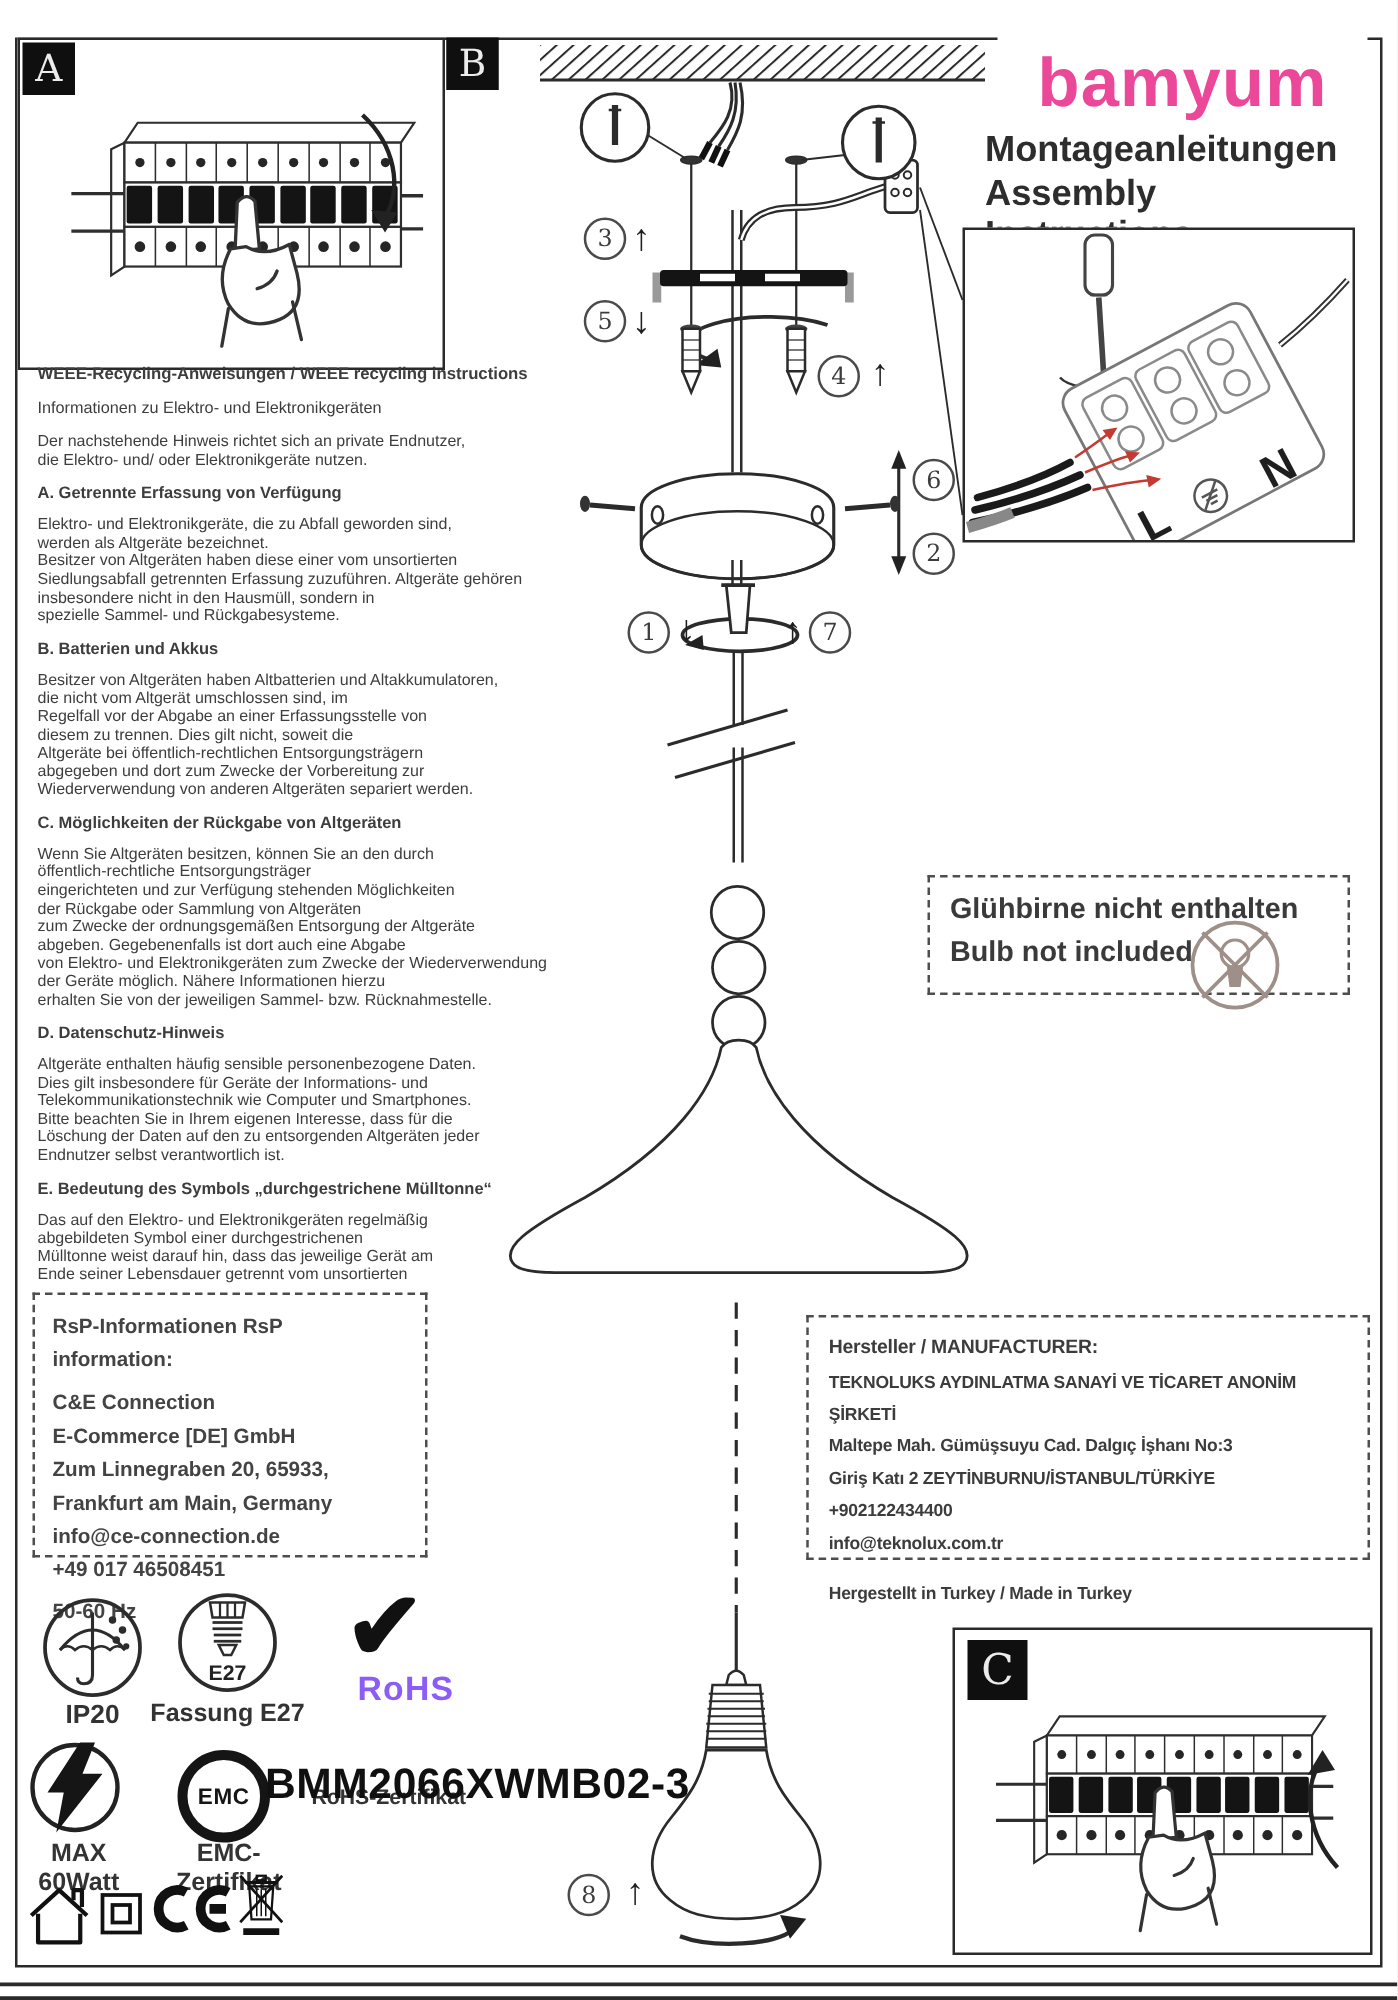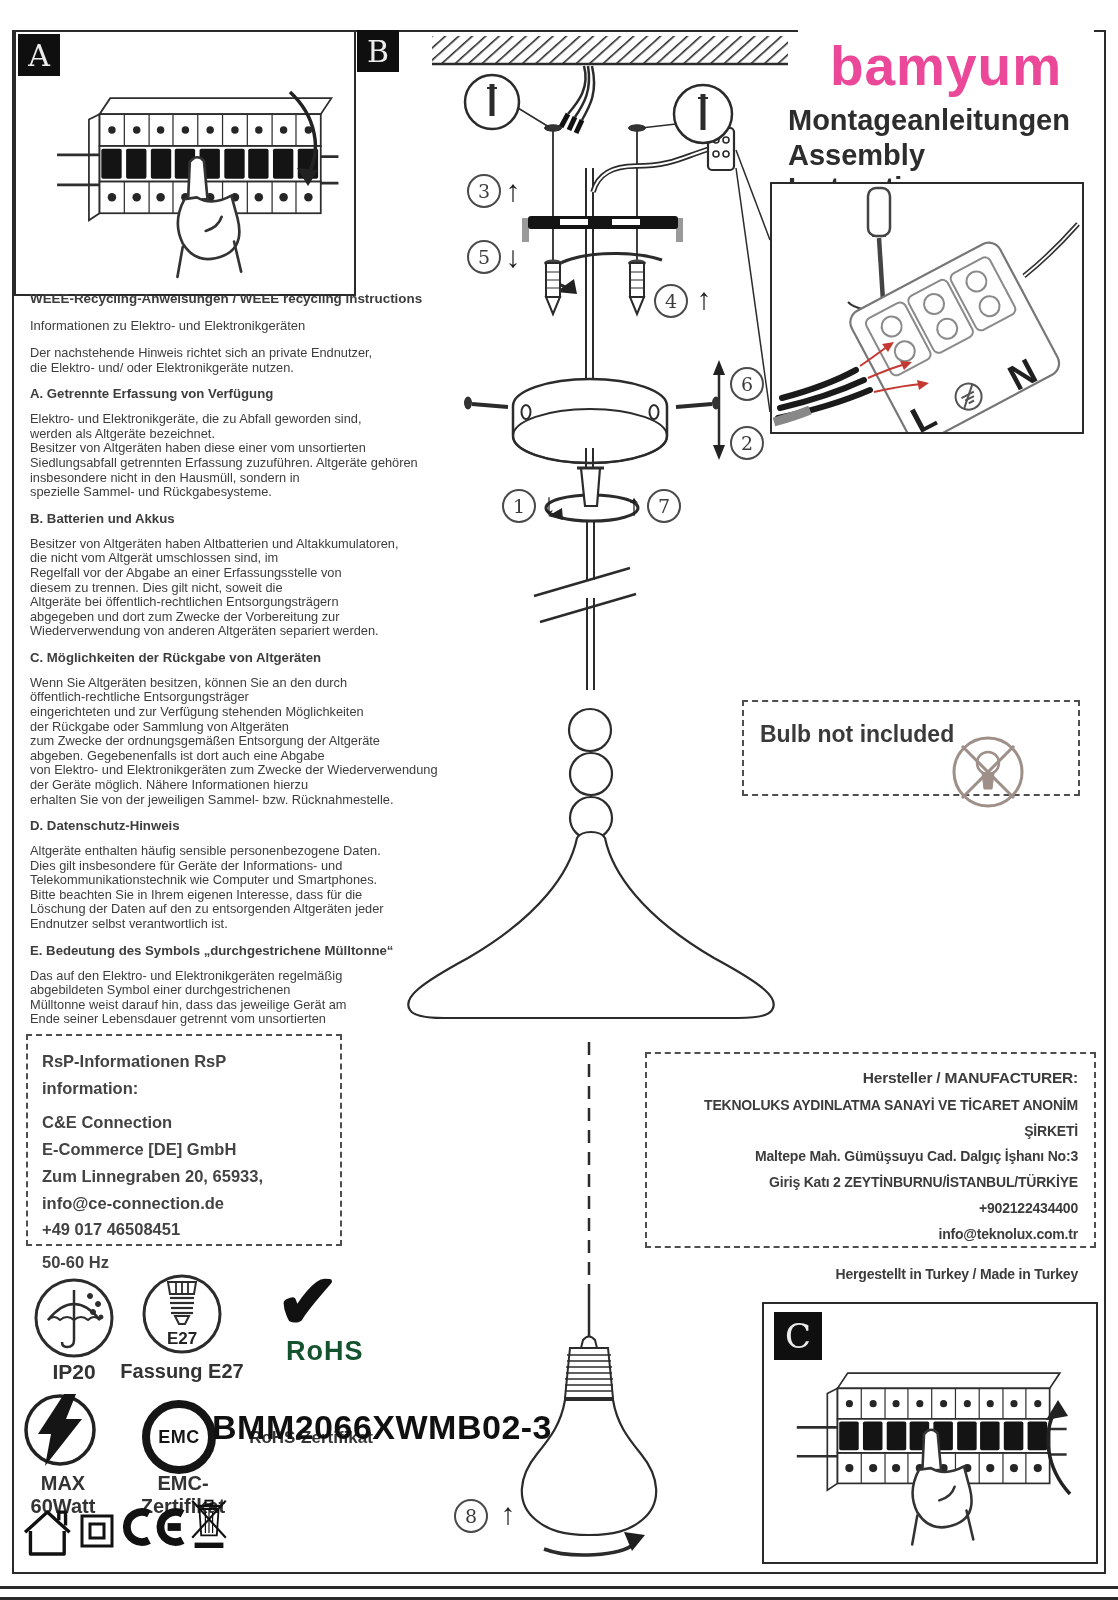--- a/index.html
+++ b/index.html
@@ -27,21 +27,21 @@
   .rsp{font-size:16.5px;font-weight:bold;color:#434343;line-height:1.62;}
   .rsp .title{margin-bottom:8px;}
   .mfg{font-size:14px;font-weight:bold;color:#3c3c3c;line-height:1.85;letter-spacing:-0.2px;}
   .mfg .title{font-size:15.5px;}
   .cert-label{font-weight:bold;color:#333;text-align:center;}
   .model{font-size:34px;font-weight:bold;color:#101010;letter-spacing:0.5px;}
   .emc-ring{width:58px;height:58px;border:8px solid #151515;border-radius:50%;background:#fff;
             display:flex;align-items:center;justify-content:center;}
   .emc-ring span{font-size:18px;font-weight:bold;color:#151515;letter-spacing:0.5px;}
   .check{font-size:76px;line-height:80px;font-weight:bold;color:#111;}
-  .rohs-word{font-size:27px;font-weight:bold;color:#14532d;letter-spacing:1px;}
+  .rohs-word{font-size:27px;font-weight:bold;color:#8b5cf6;letter-spacing:1px;}
   .bottom-line{background:#2a2a2a;}
 </style>
 </head>
 <body>
 
 <div class="page">
 
   <svg width="0" height="0" style="position:absolute">
     <defs>
       <symbol id="breaker" viewBox="0 0 330 230">
@@ -404,47 +404,49 @@
       <span>7</span>
     </div>
   <span class="abs step-arrow" style="left:634px;top:505px;">↑</span>
   <div class="abs step-circle" style="left:454px;top:1499px;">
       <span>8</span>
     </div>
   <span class="abs step-arrow" style="left:508px;top:1514px;">↑</span>
 
   <div class="abs dashed-box" style="left:742px;top:700px;width:334px;height:92px;">
     <div style="padding:11px 16px;">
+      <div class="notice-line">Glühbirne nicht enthalten</div>
       <div class="notice-line" style="margin-top:8px;">Bulb not included</div>
     </div>
     <svg class="abs" style="left:204px;top:30px;" width="80" height="80" viewBox="0 0 80 80">
       <g stroke="#9e8f88" fill="none">
         <circle cx="40" cy="40" r="34" stroke-width="3"></circle>
         <circle cx="40" cy="31" r="11" stroke-width="2.5"></circle>
         <polygon points="34,41 46,41 44,57 36,57" fill="#9e8f88" stroke-width="1"></polygon>
         <line x1="14" y1="14" x2="66" y2="66" stroke-width="3"></line>
         <line x1="66" y1="14" x2="14" y2="66" stroke-width="3"></line>
       </g>
     </svg>
   </div>
 
   <div class="abs dashed-box rsp" style="left:26px;top:1034px;width:312px;height:208px;">
     <div style="padding:12px 14px;">
       <div class="title">RsP-Informationen RsP information:</div>
       <div>C&amp;E Connection</div>
       <div>E-Commerce [DE] GmbH</div>
       <div>Zum Linnegraben 20, 65933,</div>
+      <div>Frankfurt am Main, Germany</div>
       <div>info@ce-connection.de</div>
       <div>+49 017 46508451</div>
       <div style="margin-top:6px;">50-60 Hz</div>
     </div>
   </div>
 
   <div class="abs dashed-box mfg" style="left:645px;top:1052px;width:447px;height:192px;">
-    <div style="padding:10px 16px;text-align:right;">
+    <div style="padding:10px 16px;">
       <div class="title">Hersteller / MANUFACTURER:</div>
       <div>TEKNOLUKS AYDINLATMA SANAYİ VE TİCARET ANONİM ŞİRKETİ</div>
       <div>Maltepe Mah. Gümüşsuyu Cad. Dalgıç İşhanı No:3</div>
       <div>Giriş Katı 2 ZEYTİNBURNU/İSTANBUL/TÜRKİYE</div>
       <div>+902122434400</div>
       <div>info@teknolux.com.tr</div>
       <div style="margin-top:14px;">Hergestellt in Turkey / Made in Turkey</div>
     </div>
   </div>
 

